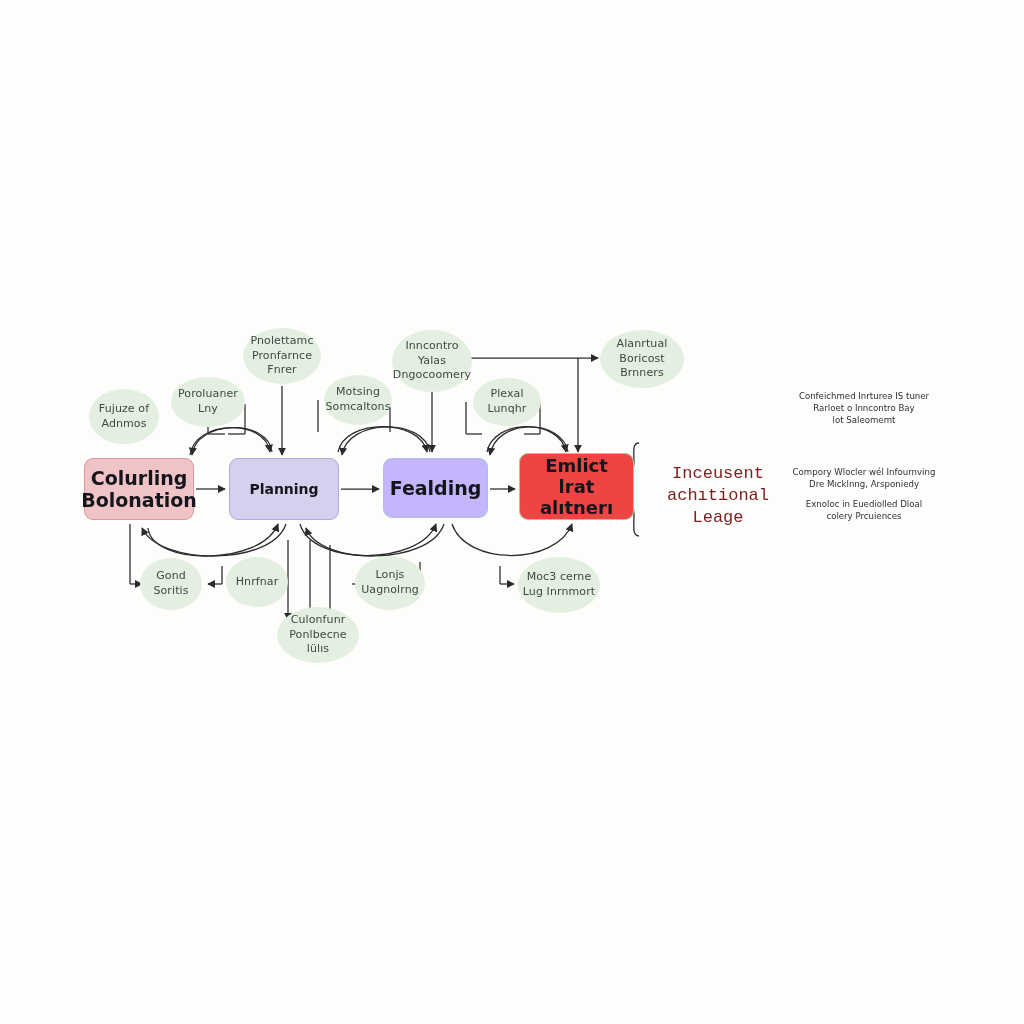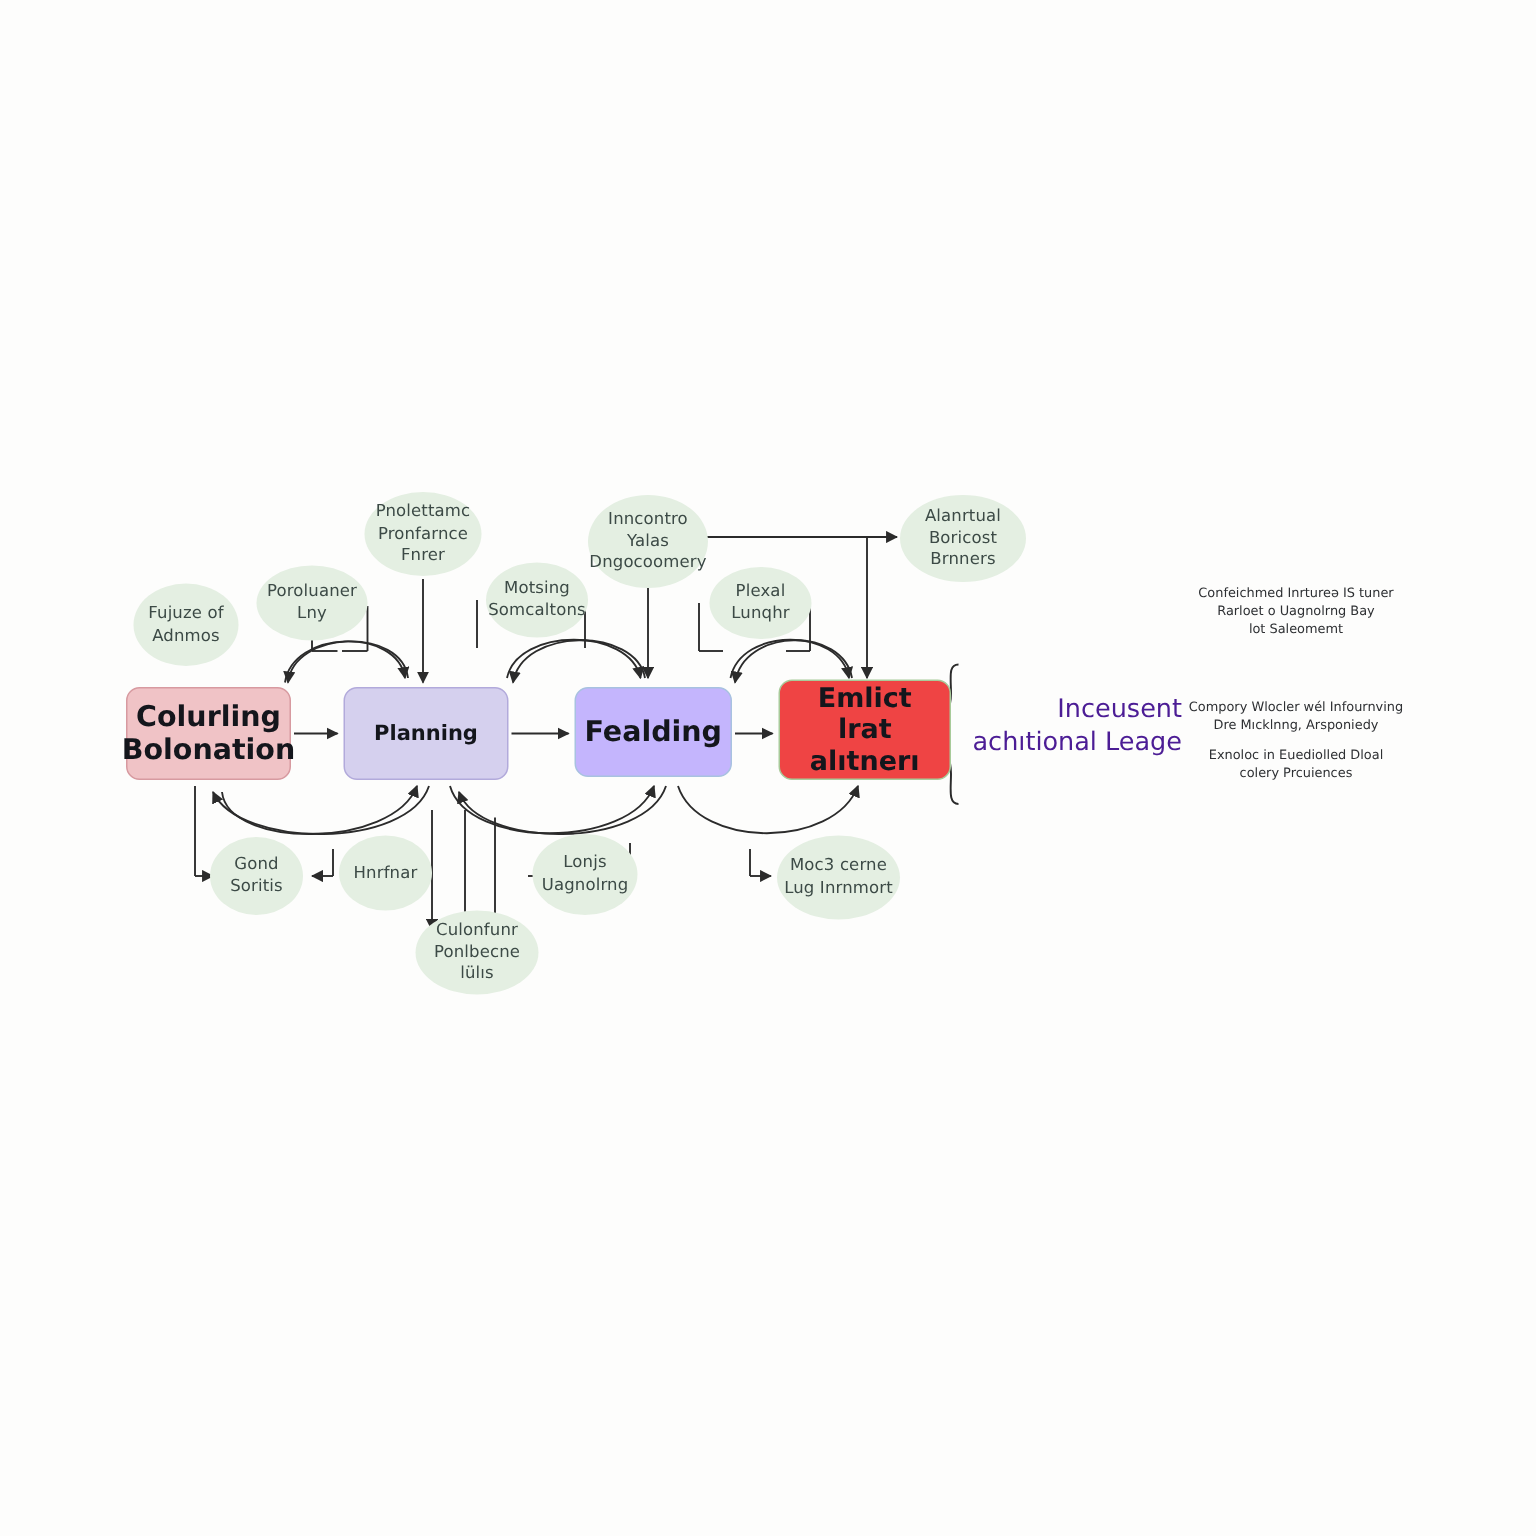--- a/index.html
+++ b/index.html
@@ -56,26 +56,27 @@
     letter-spacing: 0.1px;
     z-index: 3;
   }
   .ellipse .ell-label {
     white-space: pre-line;
     padding: 0 3px;
   }
 
   .group-label {
     position: absolute;
-    text-align: right;
+    text-align: center;
     font-size: 17px;
     line-height: 1.28;
-    color: #4c1d95;
+    color: #7f1d1d;
     white-space: pre-line;
     z-index: 5;
+    font-family: Liberation Mono, monospace;
   }
 
   .side-note {
     position: absolute;
     text-align: center;
     font-size: 8.6px;
     line-height: 1.42;
     color: #2e3033;
     white-space: pre-line;
     z-index: 5;
@@ -223,20 +224,20 @@
   </div>
   <div class="ellipse" style="left:518px; top:557px; width:82px; height:56px; background:#e4efe2;">
     <span class="ell-label">Moc3 cerne
 Lug Inrnmort</span>
   </div>
 
   <div class="group-label" style="left:648px; top:463px; width:140px;">Inceusent
 achıtional Leage</div>
 
   <div class="side-note" style="left:768px; top:390px; width:192px;">Confeichmed Inrtureə IS tuner
-Rarloet o Uagnolrng Bay
+Rarloet o Inncontro Bay
 lot Saleomemt</div>
   <div class="side-note" style="left:768px; top:466px; width:192px;">Compory Wlocler wél Infournving
 Dre Mıcklnng, Arsponiedy</div>
   <div class="side-note" style="left:768px; top:498px; width:192px;">Exnoloc in Euediolled Dloal
 colery Prcuiences</div>
 
 </div>
 
 </body></html>

